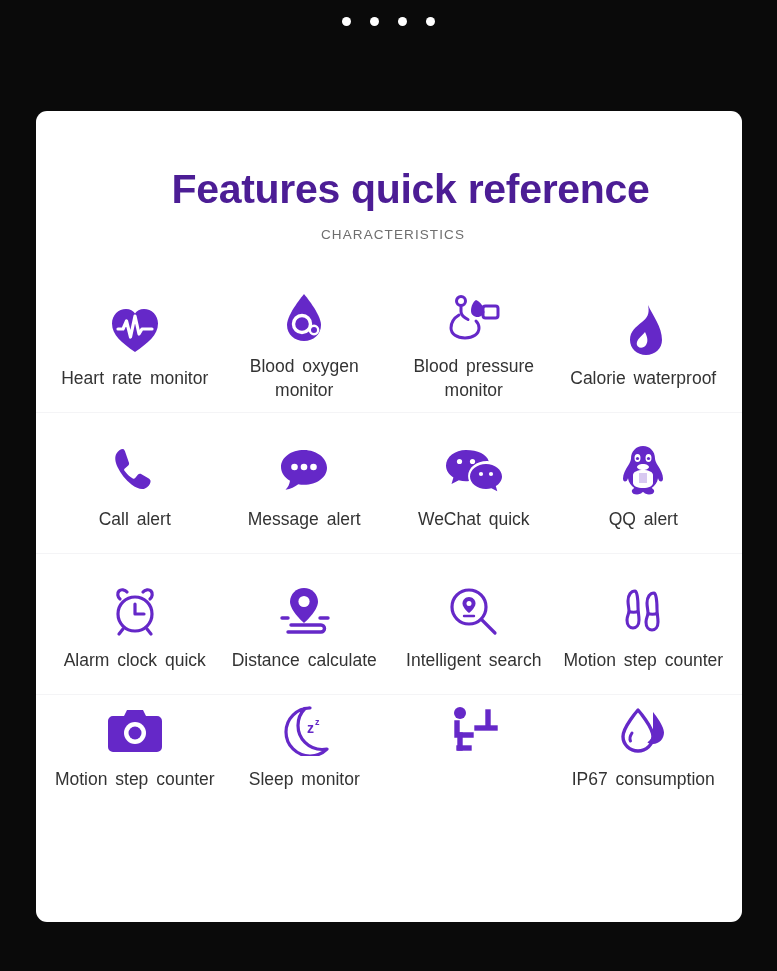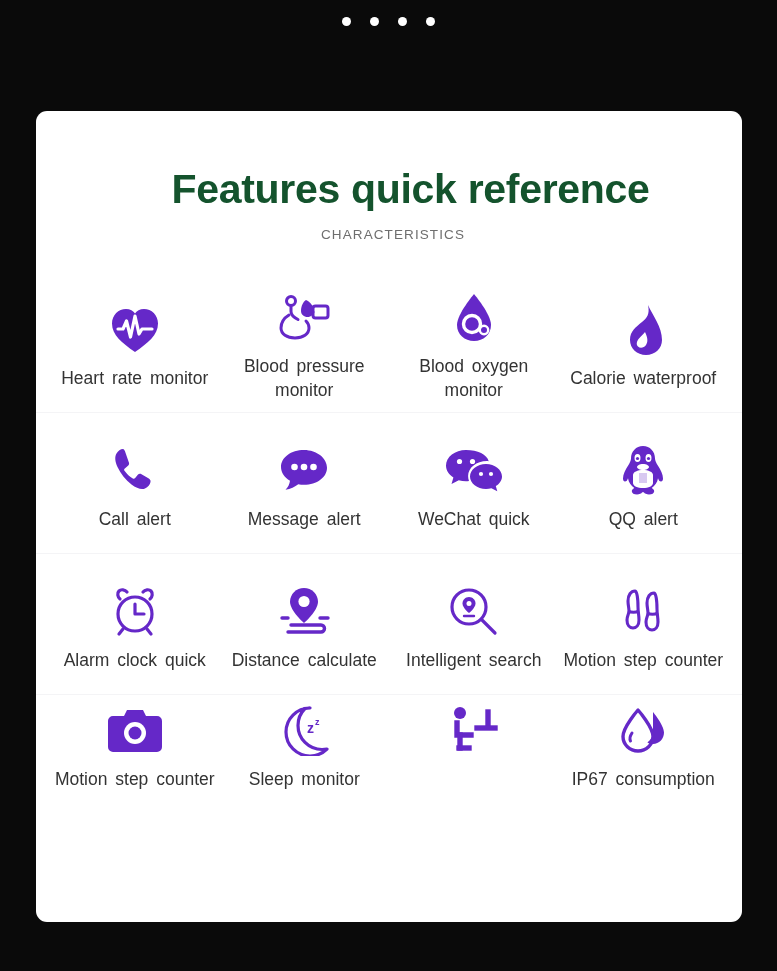--- a/index.html
+++ b/index.html
@@ -50,21 +50,21 @@
     overflow: hidden;
   }
 
   #header {
     text-align: center;
     padding-top: 58px;
   }
   #title {
     font-size: 41px;
     font-weight: bold;
-    color: #14532d;
+    color: #4c1d95;
     letter-spacing: -0.3px;
     line-height: 1;
     margin-left: 43px;
   }
   #subtitle {
     margin-top: 17px;
     font-size: 13.5px;
     color: #6e6e6e;
     letter-spacing: 1.1px;
     padding-left: 8px;
@@ -134,43 +134,43 @@
           <svg width="52" height="50" viewBox="0 0 52 50">
             <path fill="#6528c8" d="M26 47C13 38 3 30 3 18.5 3 10 9.5 4 17 4c4 0 7.5 2 9 4.5C27.5 6 31 4 35 4c7.5 0 14 6 14 14.5C49 30 39 38 26 47z"></path>
             <path fill="none" stroke="#ffffff" stroke-width="3.2" stroke-linecap="round" stroke-linejoin="round" d="M9 24h5l3.5-8 4 16 4.5-21 4 18 3-5h10"></path>
           </svg>
         </div>
         <div class="label">Heart rate monitor</div>
       </div>
 
       <div class="cell">
         <div class="icon">
+          <svg width="42" height="52" viewBox="0 0 42 52">
+            <path fill="#6528c8" d="M21 2C21 2 4 22 4 33c0 9.5 7.6 16 17 16s17-6.5 17-16C38 22 21 2 21 2z"></path>
+            <circle cx="19" cy="32" r="8.5" fill="none" stroke="#ffffff" stroke-width="3.4"></circle>
+            <circle cx="31" cy="38" r="4.2" fill="none" stroke="#ffffff" stroke-width="2.4"></circle>
+          </svg>
+        </div>
+        <div class="label">Blood oxygen monitor</div>
+      </div>
+
+      <div class="cell">
+        <div class="icon">
           <svg width="56" height="52" viewBox="0 0 56 52">
             <g fill="none" stroke="#6528c8" stroke-width="3" stroke-linecap="round" stroke-linejoin="round">
               <circle cx="15" cy="9" r="4.5"></circle>
               <path d="M15 13.5v6c0 4 3 6 7 8"></path>
               <path d="M13 23c-5 3-8 8-8 13 0 6 6 10 14 10s14-4 14-10c0-3-1-5-3-7"></path>
               <rect x="37" y="14" width="15" height="12" rx="2.5"></rect>
               <path d="M37 20h-6"></path>
             </g>
             <path fill="#6528c8" d="M30 8c4 2 8 6 8 11 0 3.5-3 6-6.5 6S25 22.5 25 19c0-5 2-9 5-11z"></path>
           </svg>
         </div>
         <div class="label">Blood pressure monitor</div>
-      </div>
-
-      <div class="cell">
-        <div class="icon">
-          <svg width="42" height="52" viewBox="0 0 42 52">
-            <path fill="#6528c8" d="M21 2C21 2 4 22 4 33c0 9.5 7.6 16 17 16s17-6.5 17-16C38 22 21 2 21 2z"></path>
-            <circle cx="19" cy="32" r="8.5" fill="none" stroke="#ffffff" stroke-width="3.4"></circle>
-            <circle cx="31" cy="38" r="4.2" fill="none" stroke="#ffffff" stroke-width="2.4"></circle>
-          </svg>
-        </div>
-        <div class="label">Blood oxygen monitor</div>
       </div>
 
       <div class="cell">
         <div class="icon">
           <svg width="44" height="52" viewBox="0 0 44 52">
             <path fill="#6528c8" d="M27 1c2 9-1 13-6 17-6 5-12 9-12 18 0 8.5 7 15 16 15s16-6.5 16-15C41 23 32 12 27 1z"></path>
             <path fill="#ffffff" d="M24 28c3 6 3 10 1 13-2 3-6 3.5-8 1.5-2-2-1.5-5 1-8 2.5-3 5-5 6-6.5z"></path>
           </svg>
         </div>
         <div class="label">Calorie waterproof</div>

